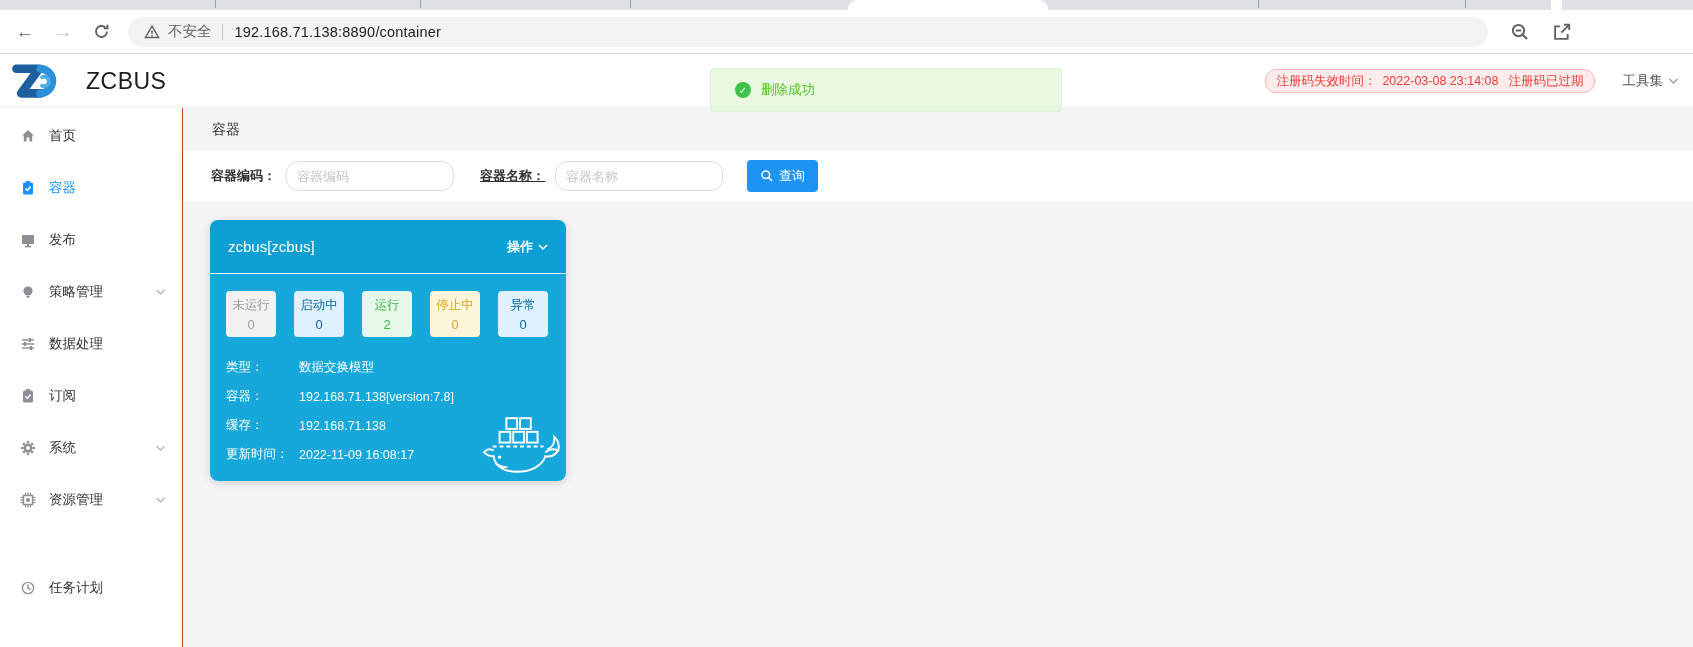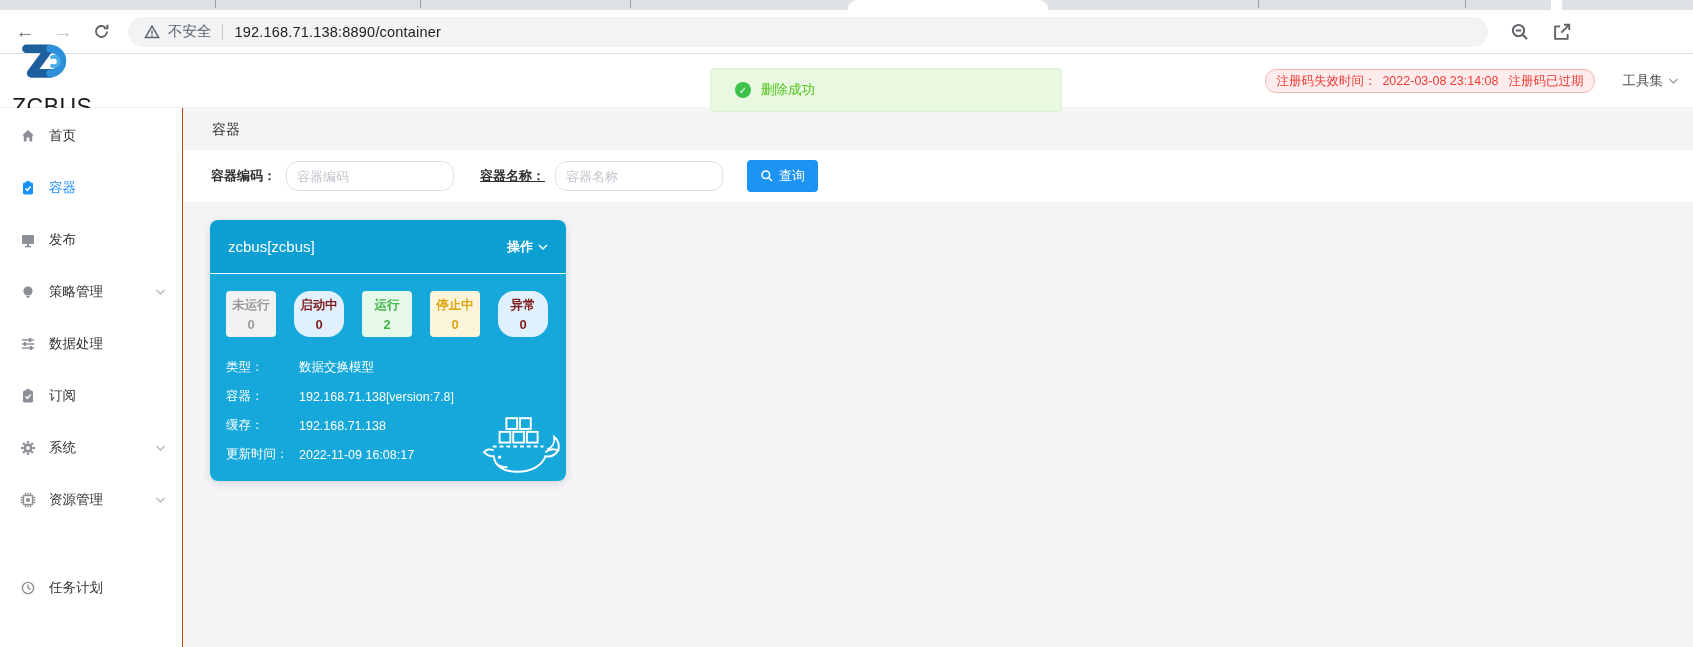--- a/index.html
+++ b/index.html
@@ -21,21 +21,21 @@
   .addressbar { margin-left:14px; width:1360px; height:30px; background:#f1f3f4; border-radius:15px;
                 display:flex; align-items:center; padding:0 16px; }
   .warn-label { color:#5f6368; font-size:14.5px; margin:0 10px 0 8px; }
   .url-divider { width:1px; height:16px; background:#c6c9cc; margin-right:12px; }
   .url-text { color:#202124; font-size:14.5px; letter-spacing:.2px; }
   .bar-icon { margin-left:22px; cursor:pointer; display:flex; align-items:center; }
 
   
   .appheader { position:absolute; top:55px; left:0; width:1693px; height:53px; background:#fff;
                border-bottom:1px solid #eef0f2; display:flex; align-items:center; padding:0 10px 0 12px; }
-  .brand { display:flex; align-items:center; gap:14px;flex-direction:column; }
+  .brand { display:flex; align-items:center; gap:14px; }
   .brand-name { font-size:23px; color:#1c1c1c; letter-spacing:.5px; }
   .header-right { margin-left:auto; display:flex; align-items:center; padding-right:4px; }
   .license-pill { background:#fdeceb; border:1px solid #f6b6b3; border-radius:11px; height:24px;
                   display:flex; align-items:center; padding:0 10px; font-size:12.5px; color:#ef3b36; gap:6px; }
   .toolset { margin-left:28px; display:flex; align-items:center; gap:5px; font-size:13.5px; color:#4f5257; cursor:pointer; }
 
   
   .toast { position:absolute; top:68px; left:710px; width:352px; height:44px; background:#e9f8e1;
            border:1px solid #ddf2d2; border-radius:4px; display:flex; align-items:center;
            padding-left:24px; z-index:40; }
@@ -69,26 +69,26 @@
 
   
   .card { position:absolute; left:27px; top:112px; width:356px; border-radius:8px; overflow:hidden;
           box-shadow:0 2px 10px rgba(0,0,0,.14); }
   .card-header { height:53px; background:#0c9fd3; display:flex; align-items:center; padding:0 18px; }
   .card-title { color:#fff; font-size:15px; }
   .card-action { margin-left:auto; color:#fff; font-size:13px; font-weight:700; display:flex;
                  align-items:center; gap:5px; cursor:pointer; }
   .card-body { background:#16a8da; border-top:1px solid rgba(255,255,255,.9);
                padding:17px 14px 12px 16px; position:relative; }
-  .chips { display:flex; gap:18px;font-weight:bold; }
+  .chips { display:flex; gap:18px; }
   .chip { width:50px; height:46px; border-radius:4px; display:flex; flex-direction:column;
           align-items:center; justify-content:center; gap:3px; font-size:12.5px; }
   .chip .num { font-size:13px; }
   .st-gray  { background:#f1f2f1; color:#9a9c9a; }
-  .st-blue  { background:#e1f0fd; color:#7f1d1d;border-radius:16px; }
+  .st-blue  { background:#e1f0fd; color:#0369a1; }
   .st-green { background:#e6f8ea; color:#44b549; }
   .st-yellow{ background:#fcf5d9; color:#dca511; }
   .details { margin-top:16px; }
   .drow { height:29px; display:flex; align-items:center; color:#fff; font-size:12.5px; }
   .dlabel { width:73px; }
   .whale { position:absolute; right:5px; bottom:3px; }
 </style>
 </head>
 <body>
 

